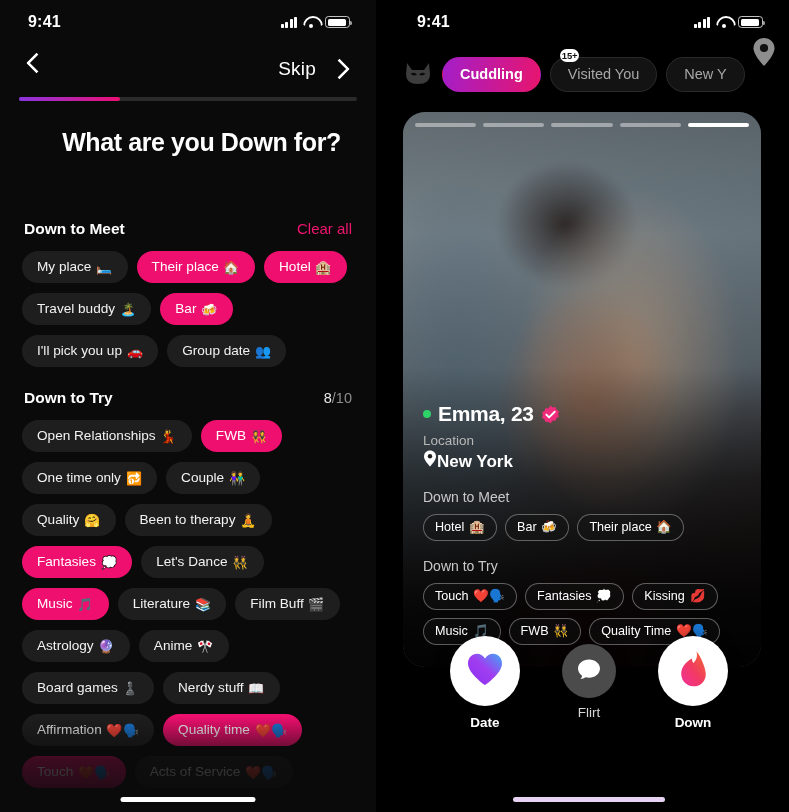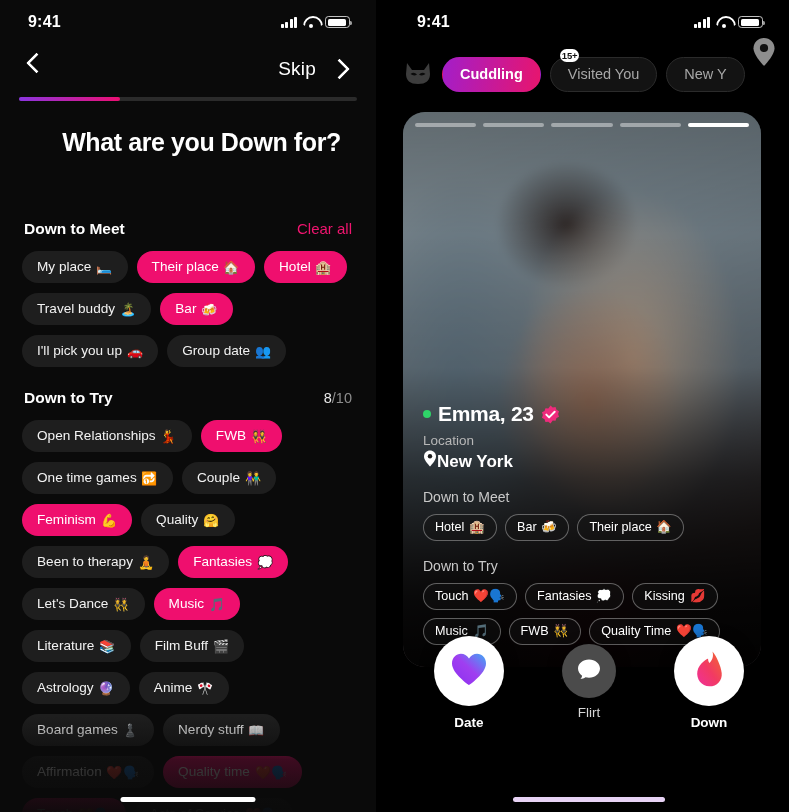--- a/index.html
+++ b/index.html
@@ -139,21 +139,21 @@
            font-size:17px; font-weight:700; margin-top:2px; }
   .p-sect { color:#c9c9c9; font-size:14px; margin-top:17px; }
   .ptags { display:flex; flex-wrap:wrap; gap:8px; margin-top:9px; }
   .ptag { display:inline-flex; align-items:center; gap:5px; height:27px; padding:0 11px;
           border-radius:14px; border:1px solid rgba(255,255,255,.34);
           background: rgba(20,20,20,.45); color:#fff; font-size:12.6px; white-space:nowrap;
           cursor:pointer; line-height:1; }
 
   
   .actions { position:absolute; left:0; right:0; top:636px; height:120px;
-             display:flex; align-items:flex-start; justify-content:center; gap:58px; z-index:6; }
+             display:flex; align-items:flex-start; justify-content:center; gap:42px; z-index:6; }
   .act { display:flex; flex-direction:column; align-items:center; cursor:pointer; }
   .act .circ { width:70px;height:70px;border-radius:50%; background:#fff;
                display:flex;align-items:center;justify-content:center;
                box-shadow: 0 2px 14px rgba(0,0,0,.55); }
   .act.flirt .circ { width:54px; height:54px; background:#4b4b4b; margin-top:8px;}
   .act .lbl { color:#fff; font-size:13.5px; font-weight:700; margin-top:9px; }
   .act.flirt .lbl { color:#d6d6d6; font-weight:400; margin-top:7px; }
 </style>
 </head>
 <body>
@@ -236,30 +236,26 @@
       <div class="chips" id="chips-try">
           <div class="chip">
             <span>Open Relationships</span>
             <span class="em">💃</span>
           </div>
           <div class="chip on">
             <span>FWB</span>
             <span class="em">👯</span>
           </div>
           <div class="chip">
-            <span>One time games</span>
+            <span>One time only</span>
             <span class="em">🔂</span>
           </div>
           <div class="chip">
             <span>Couple</span>
             <span class="em">👫</span>
-          </div>
-          <div class="chip on">
-            <span>Feminism</span>
-            <span class="em">💪</span>
           </div>
           <div class="chip">
             <span>Quality</span>
             <span class="em">🤗</span>
           </div>
           <div class="chip">
             <span>Been to therapy</span>
             <span class="em">🧘</span>
           </div>
           <div class="chip on">

